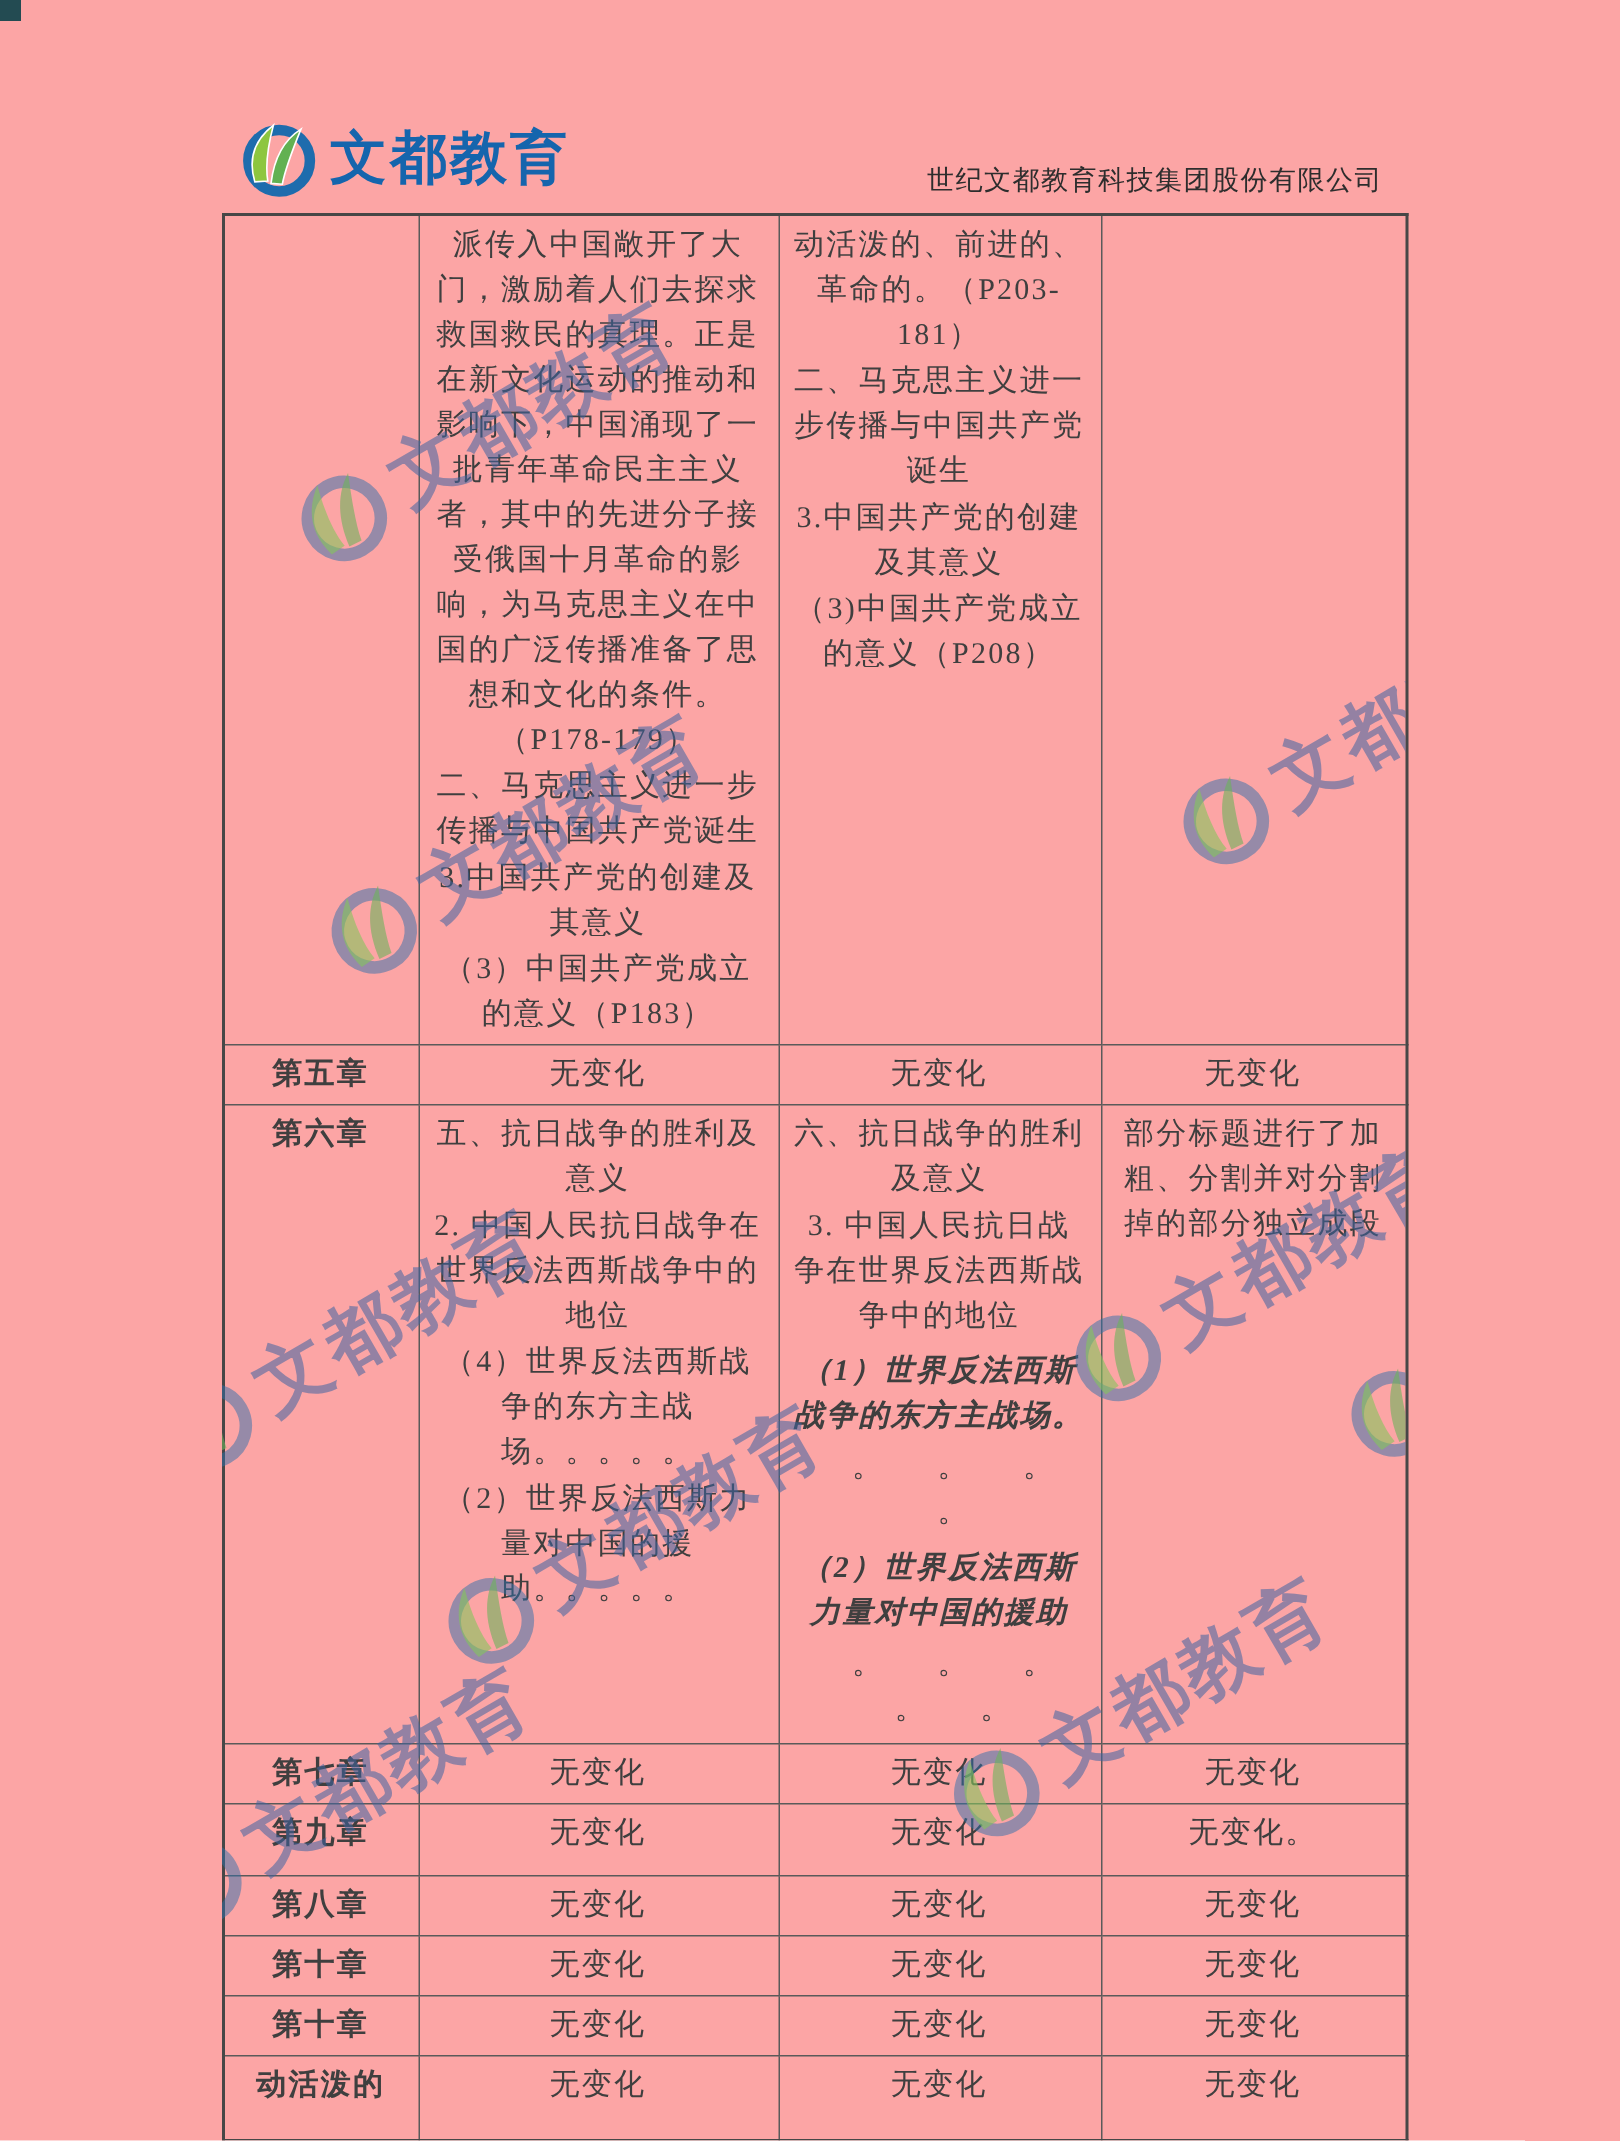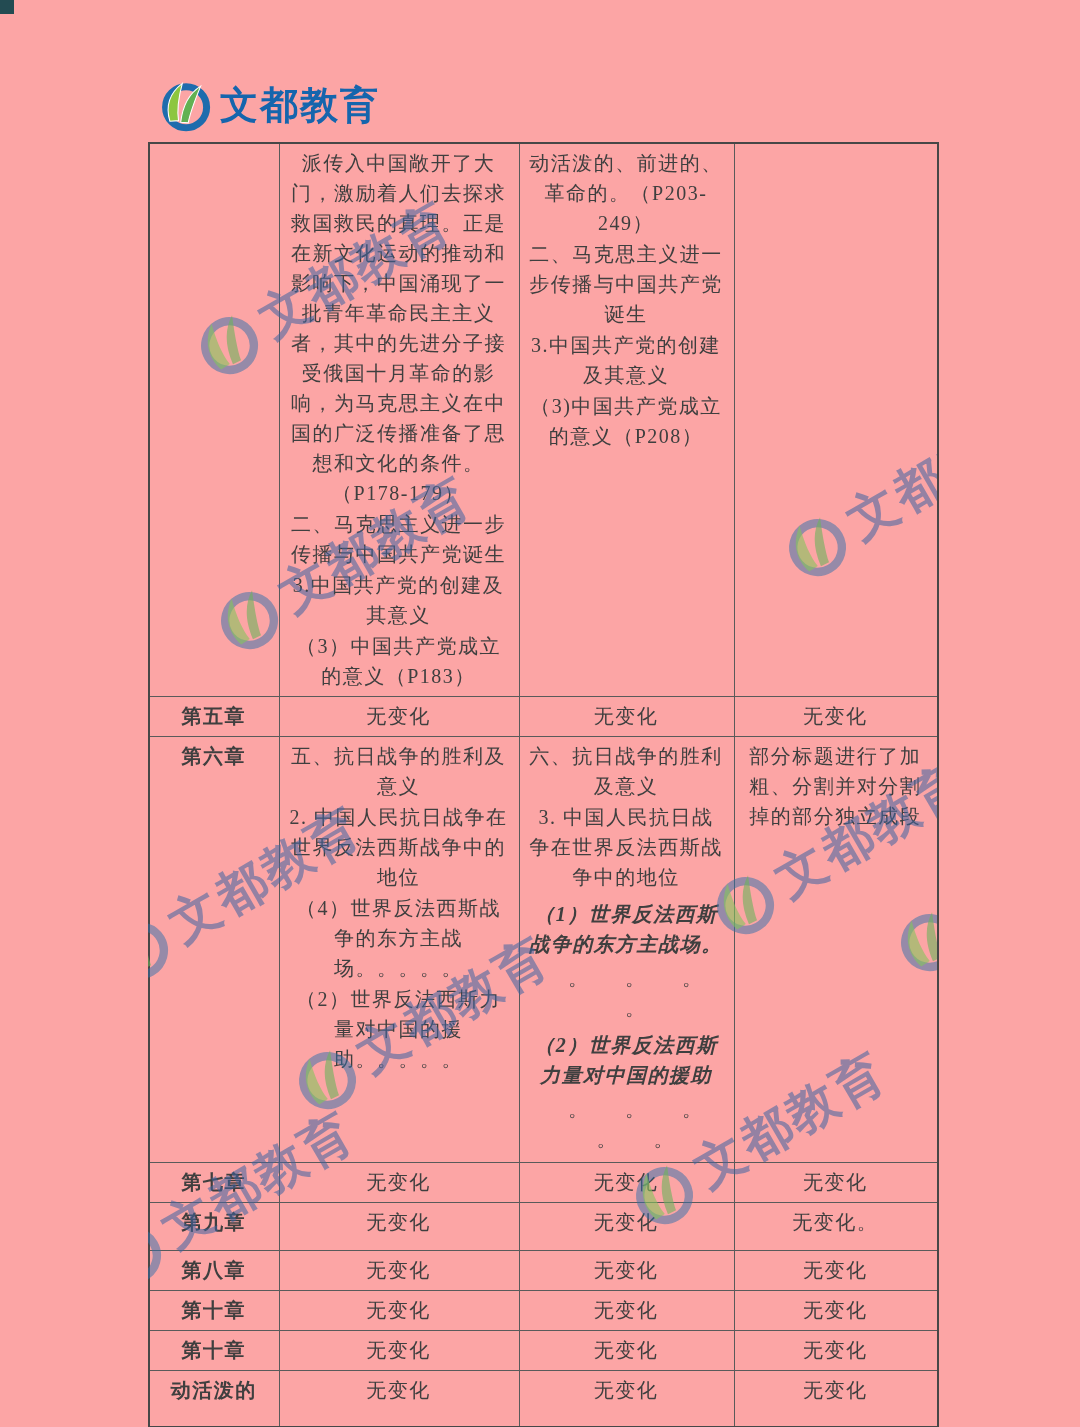--- a/index.html
+++ b/index.html
@@ -87,40 +87,41 @@
   <div class="corner-artifact"></div>
 
   <div class="brand">
     <svg viewBox="0 0 100 100">
       <circle cx="52" cy="54" r="38" fill="none" stroke="#1e6cad" stroke-width="13"></circle>
       <path d="M22,80 C13,50 23,27 45,10 C38,36 35,60 38,79 Z" fill="#8dc63f" stroke="#ffffff" stroke-width="2"></path>
       <path d="M42,82 C46,48 60,27 79,15 C68,42 59,66 56,83 Z" fill="#62b152" stroke="#ffffff" stroke-width="2"></path>
     </svg>
     <span class="brand-text">文都教育</span>
   </div>
+  <div class="company">世纪文都教育科技集团股份有限公司</div>
 
   <div class="table-wrap">
     <table class="cmp" id="cmp-table">
       <colgroup>
         <col style="width:130px">
           <col style="width:240px">
           <col style="width:215px">
           <col style="width:204px">
       </colgroup>
       <tbody id="cmp-body">
           <tr>
             <td></td>
             <td>
               <div class="para">派传入中国敞开了大门，激励着人们去探求救国救民的真理。正是在新文化运动的推动和影响下，中国涌现了一批青年革命民主主义者，其中的先进分子接受俄国十月革命的影响，为马克思主义在中国的广泛传播准备了思想和文化的条件。（P178-179）</div>
               <div class="para">二、马克思主义进一步传播与中国共产党诞生</div>
               <div class="para">3.中国共产党的创建及其意义</div>
               <div class="para">（3）中国共产党成立的意义（P183）</div>
             </td>
             <td>
-              <div class="para">动活泼的、前进的、革命的。（P203-249）</div>
+              <div class="para">动活泼的、前进的、革命的。（P203-181）</div>
               <div class="para">二、马克思主义进一步传播与中国共产党诞生</div>
               <div class="para">3.中国共产党的创建及其意义</div>
               <div class="para">（3)中国共产党成立的意义（P208）</div>
             </td>
             <td></td>
           </tr>
           <tr>
             <td>
               <div class="para b">第五章</div>
             </td>

